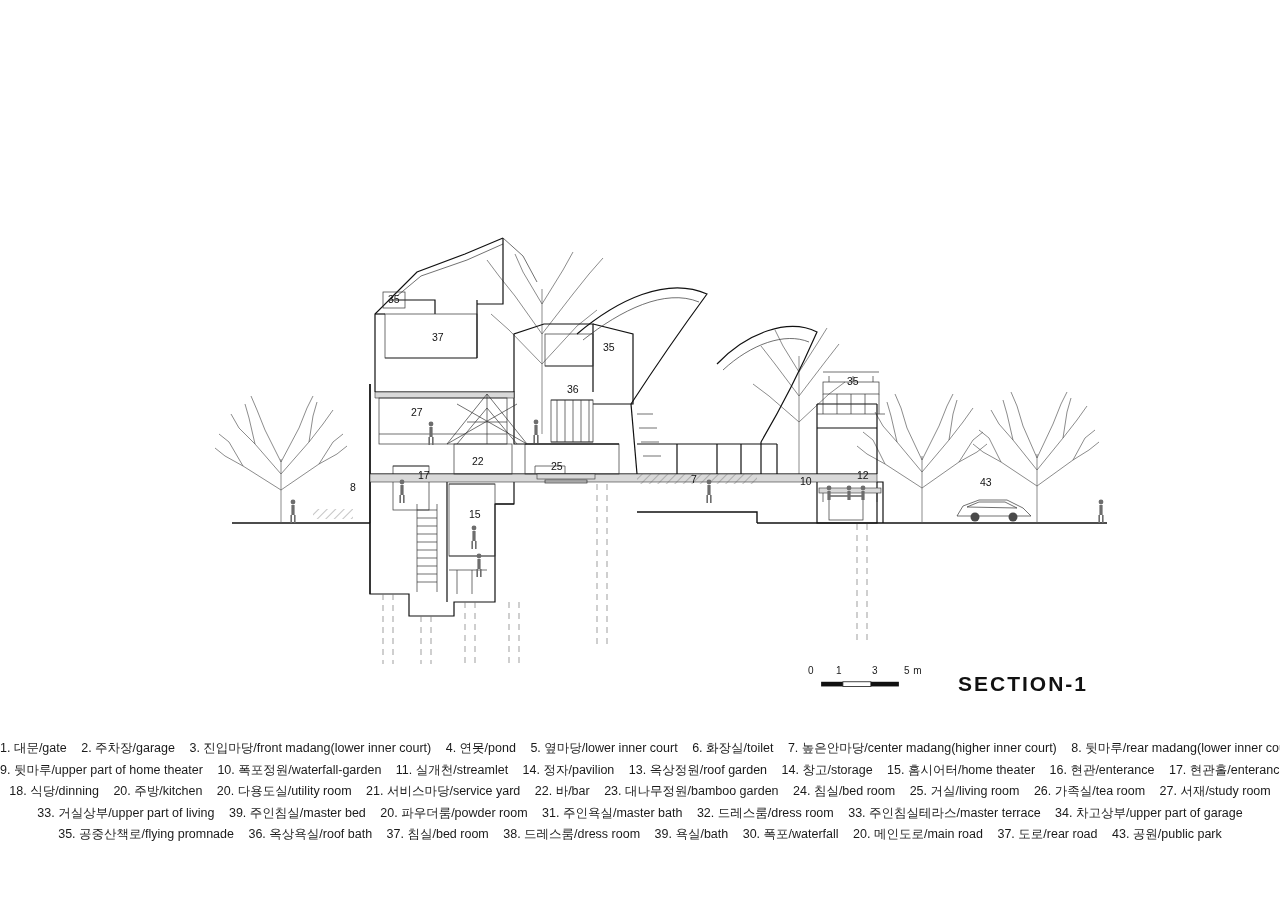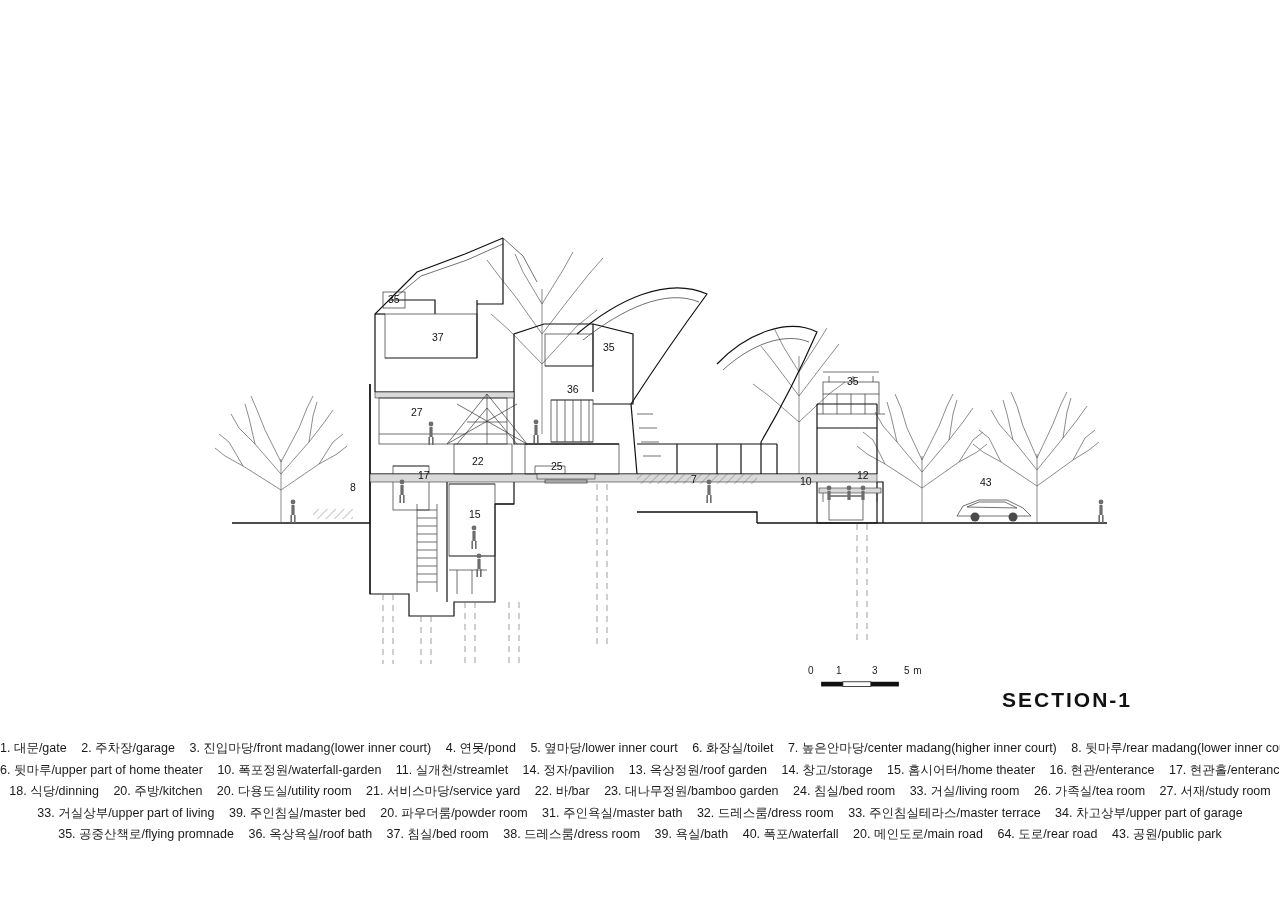--- a/index.html
+++ b/index.html
@@ -53,28 +53,27 @@
   }
   .scale-bar {
     position: absolute;
     left: 0;
     top: 16px;
     width: 110px;
     height: 7px;
   }
   .title-text {
     position: absolute;
-    left: 1002px;
+    left: 958px;
     top: 672px;
     font-size: 21px;
     letter-spacing: 2px;
     font-weight: 700;
     color: #111;
     font-family: "Liberation Sans", sans-serif;
-    margin-top: 16px;
   }
   
   .legend {
     position: absolute;
     left: 0;
     top: 738px;
     width: 1280px;
     text-align: center;
     font-size: 12.5px;
     line-height: 21.5px;
@@ -400,61 +399,61 @@
       <span class="item">2. 주차장/garage</span><span class="sep"></span>
       <span class="item">3. 진입마당/front madang(lower inner court)</span><span class="sep"></span>
       <span class="item">4. 연못/pond</span><span class="sep"></span>
       <span class="item">5. 옆마당/lower inner court</span><span class="sep"></span>
       <span class="item">6. 화장실/toilet</span><span class="sep"></span>
       <span class="item">7. 높은안마당/center madang(higher inner court)</span><span class="sep"></span>
       <span class="item">8. 뒷마루/rear madang(lower inner court)</span>
     </div>
 
     <div class="row">
-      <span class="item">6. 뒷마루/upper part of home theater</span><span class="sep"></span>
+      <span class="item">9. 뒷마루/upper part of home theater</span><span class="sep"></span>
       <span class="item">10. 폭포정원/waterfall-garden</span><span class="sep"></span>
       <span class="item">11. 실개천/streamlet</span><span class="sep"></span>
       <span class="item">14. 정자/pavilion</span><span class="sep"></span>
       <span class="item">13. 옥상정원/roof garden</span><span class="sep"></span>
       <span class="item">14. 창고/storage</span><span class="sep"></span>
       <span class="item">15. 홈시어터/home theater</span><span class="sep"></span>
       <span class="item">16. 현관/enterance</span><span class="sep"></span>
       <span class="item">17. 현관홀/enterance hall</span>
     </div>
 
     <div class="row">
       <span class="item">18. 식당/dinning</span><span class="sep"></span>
       <span class="item">20. 주방/kitchen</span><span class="sep"></span>
       <span class="item">20. 다용도실/utility room</span><span class="sep"></span>
       <span class="item">21. 서비스마당/service yard</span><span class="sep"></span>
       <span class="item">22. 바/bar</span><span class="sep"></span>
       <span class="item">23. 대나무정원/bamboo garden</span><span class="sep"></span>
       <span class="item">24. 침실/bed room</span><span class="sep"></span>
-      <span class="item">33. 거실/living room</span><span class="sep"></span>
+      <span class="item">25. 거실/living room</span><span class="sep"></span>
       <span class="item">26. 가족실/tea room</span><span class="sep"></span>
       <span class="item">27. 서재/study room</span>
     </div>
 
     <div class="row">
       <span class="item">33. 거실상부/upper part of living</span><span class="sep"></span>
       <span class="item">39. 주인침실/master bed</span><span class="sep"></span>
       <span class="item">20. 파우더룸/powder room</span><span class="sep"></span>
       <span class="item">31. 주인욕실/master bath</span><span class="sep"></span>
       <span class="item">32. 드레스룸/dress room</span><span class="sep"></span>
       <span class="item">33. 주인침실테라스/master terrace</span><span class="sep"></span>
       <span class="item">34. 차고상부/upper part of garage</span>
     </div>
 
     <div class="row">
       <span class="item">35. 공중산책로/flying promnade</span><span class="sep"></span>
       <span class="item">36. 옥상욕실/roof bath</span><span class="sep"></span>
       <span class="item">37. 침실/bed room</span><span class="sep"></span>
       <span class="item">38. 드레스룸/dress room</span><span class="sep"></span>
       <span class="item">39. 욕실/bath</span><span class="sep"></span>
-      <span class="item">40. 폭포/waterfall</span><span class="sep"></span>
+      <span class="item">30. 폭포/waterfall</span><span class="sep"></span>
       <span class="item">20. 메인도로/main road</span><span class="sep"></span>
-      <span class="item">64. 도로/rear road</span><span class="sep"></span>
+      <span class="item">37. 도로/rear road</span><span class="sep"></span>
       <span class="item">43. 공원/public park</span>
     </div>
 
   </div>
 
 </div>
 
 </body></html>

